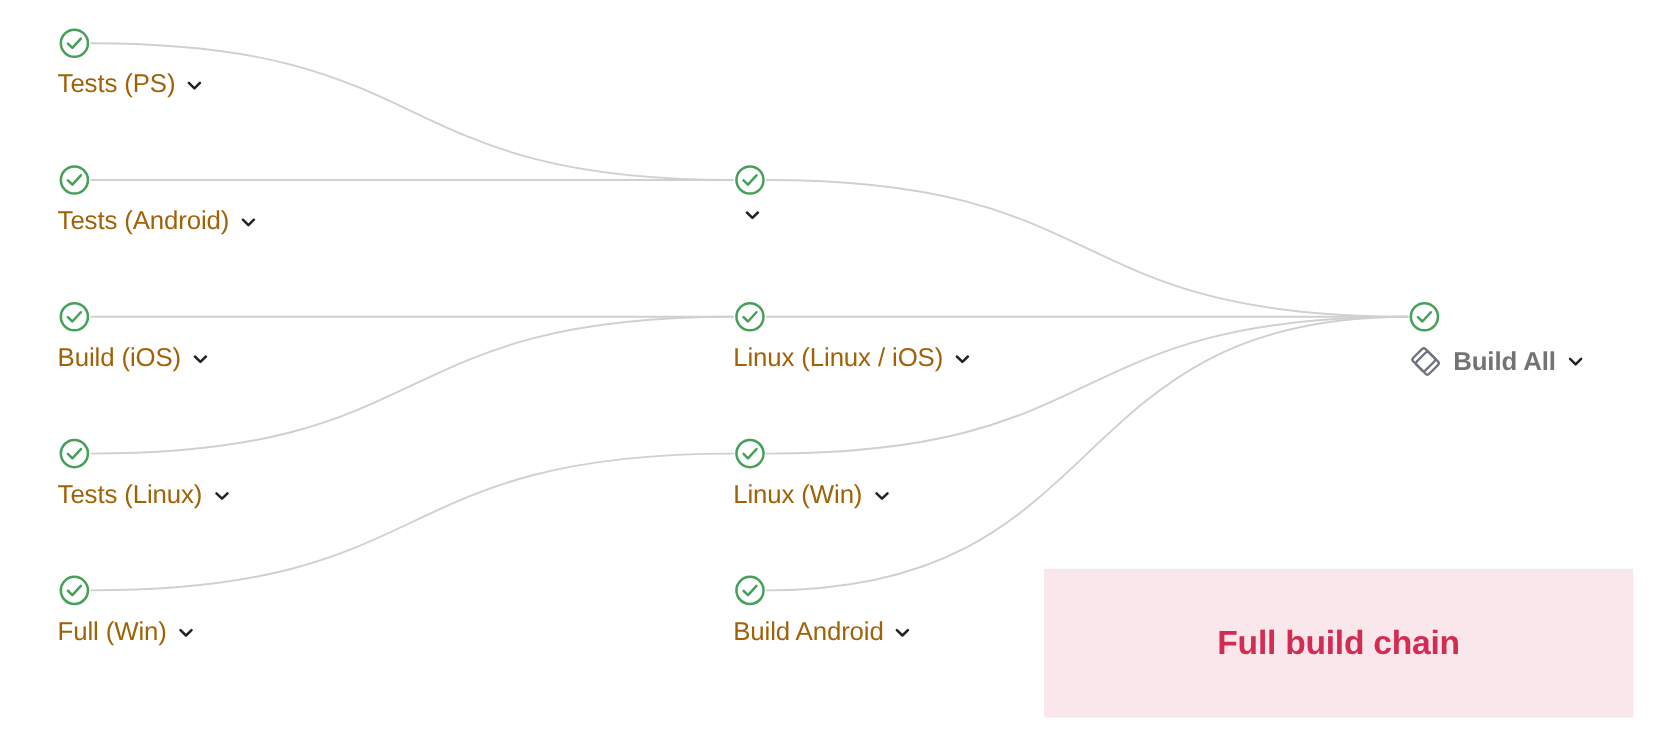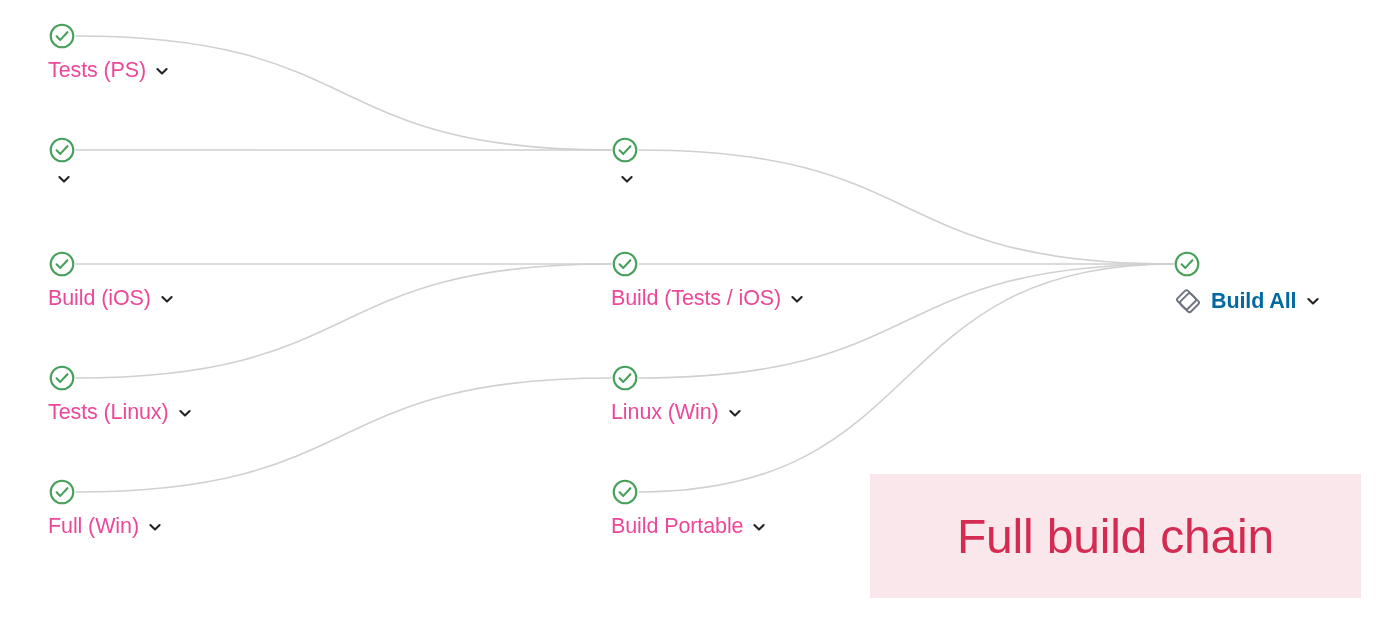--- a/index.html
+++ b/index.html
@@ -55,47 +55,47 @@
   .node-kind-icon {
     display: inline-block;
     width: 30px;
     height: 30px;
     margin-right: 8px;
     line-height: 0;
     flex: 0 0 auto;
   }
   .node-label {
     font-size: 21.5px;
-    color: #ec4899;
+    color: #a16207;
     letter-spacing: -0.1px;
   }
   .node-label.bold {
     font-weight: bold;
-    color: #0369a1;
+    color: #737373;
   }
   .caret {
     display: inline-block;
     margin-left: 9px;
     width: 14px;
     height: 14px;
     line-height: 0;
     flex: 0 0 auto;
   }
   .annotation-box {
     position: absolute;
     display: flex;
     align-items: center;
     justify-content: center;
     background: #f9e7eb;
   }
   .annotation-text {
-    font-size: 48px;
+    font-size: 28px;
     color: #d32b51;
     letter-spacing: -0.2px;
-    font-weight: normal;
+    font-weight: bold;
   }
 </style>
 </head>
 <body>
 
 <div id="canvas">
 
   <svg id="edges" viewBox="0 0 1380 620" width="1380" height="620">
       <path d="M 76 36 C 370.25 36, 316.75 150, 611 150" class="edge-path" stroke="#cfd0d2"></path>
       <path d="M 76 150 C 370.25 150, 316.75 150, 611 150" class="edge-path" stroke="#cfd0d2"></path>
@@ -120,20 +120,21 @@
               <path d="M2.4 5.1 L7 9.6 L11.6 5.1" fill="none" stroke="#212326" stroke-width="2.1" stroke-linecap="round" stroke-linejoin="round"></path>
             </svg></span>
         </div>
       </div>
       <div class="node" style="left: 48px; top: 136px;">
         <span class="node-dot"><svg width="28" height="28" viewBox="0 0 28 28">
             <circle cx="14" cy="14" r="11.3" fill="none" stroke="#46a05a" stroke-width="2.1"></circle>
             <path d="M8.6 14.3 L12.3 17.9 L19.4 10.2" fill="none" stroke="#46a05a" stroke-width="2.1" stroke-linecap="round" stroke-linejoin="round"></path>
           </svg></span>
         <div class="node-row">
+          <span class="node-label">Tests (Android)</span>
           <span class="caret"><svg width="14" height="14" viewBox="0 0 14 14">
               <path d="M2.4 5.1 L7 9.6 L11.6 5.1" fill="none" stroke="#212326" stroke-width="2.1" stroke-linecap="round" stroke-linejoin="round"></path>
             </svg></span>
         </div>
       </div>
       <div class="node" style="left: 48px; top: 250px;">
         <span class="node-dot"><svg width="28" height="28" viewBox="0 0 28 28">
             <circle cx="14" cy="14" r="11.3" fill="none" stroke="#46a05a" stroke-width="2.1"></circle>
             <path d="M8.6 14.3 L12.3 17.9 L19.4 10.2" fill="none" stroke="#46a05a" stroke-width="2.1" stroke-linecap="round" stroke-linejoin="round"></path>
           </svg></span>
@@ -178,21 +179,21 @@
               <path d="M2.4 5.1 L7 9.6 L11.6 5.1" fill="none" stroke="#212326" stroke-width="2.1" stroke-linecap="round" stroke-linejoin="round"></path>
             </svg></span>
         </div>
       </div>
       <div class="node" style="left: 611px; top: 250px;">
         <span class="node-dot"><svg width="28" height="28" viewBox="0 0 28 28">
             <circle cx="14" cy="14" r="11.3" fill="none" stroke="#46a05a" stroke-width="2.1"></circle>
             <path d="M8.6 14.3 L12.3 17.9 L19.4 10.2" fill="none" stroke="#46a05a" stroke-width="2.1" stroke-linecap="round" stroke-linejoin="round"></path>
           </svg></span>
         <div class="node-row">
-          <span class="node-label">Build (Tests / iOS)</span>
+          <span class="node-label">Linux (Linux / iOS)</span>
           <span class="caret"><svg width="14" height="14" viewBox="0 0 14 14">
               <path d="M2.4 5.1 L7 9.6 L11.6 5.1" fill="none" stroke="#212326" stroke-width="2.1" stroke-linecap="round" stroke-linejoin="round"></path>
             </svg></span>
         </div>
       </div>
       <div class="node" style="left: 611px; top: 364px;">
         <span class="node-dot"><svg width="28" height="28" viewBox="0 0 28 28">
             <circle cx="14" cy="14" r="11.3" fill="none" stroke="#46a05a" stroke-width="2.1"></circle>
             <path d="M8.6 14.3 L12.3 17.9 L19.4 10.2" fill="none" stroke="#46a05a" stroke-width="2.1" stroke-linecap="round" stroke-linejoin="round"></path>
           </svg></span>
@@ -202,21 +203,21 @@
               <path d="M2.4 5.1 L7 9.6 L11.6 5.1" fill="none" stroke="#212326" stroke-width="2.1" stroke-linecap="round" stroke-linejoin="round"></path>
             </svg></span>
         </div>
       </div>
       <div class="node" style="left: 611px; top: 478px;">
         <span class="node-dot"><svg width="28" height="28" viewBox="0 0 28 28">
             <circle cx="14" cy="14" r="11.3" fill="none" stroke="#46a05a" stroke-width="2.1"></circle>
             <path d="M8.6 14.3 L12.3 17.9 L19.4 10.2" fill="none" stroke="#46a05a" stroke-width="2.1" stroke-linecap="round" stroke-linejoin="round"></path>
           </svg></span>
         <div class="node-row">
-          <span class="node-label">Build Portable</span>
+          <span class="node-label">Build Android</span>
           <span class="caret"><svg width="14" height="14" viewBox="0 0 14 14">
               <path d="M2.4 5.1 L7 9.6 L11.6 5.1" fill="none" stroke="#212326" stroke-width="2.1" stroke-linecap="round" stroke-linejoin="round"></path>
             </svg></span>
         </div>
       </div>
       <div class="node" style="left: 1173px; top: 250px;">
         <span class="node-dot"><svg width="28" height="28" viewBox="0 0 28 28">
             <circle cx="14" cy="14" r="11.3" fill="none" stroke="#46a05a" stroke-width="2.1"></circle>
             <path d="M8.6 14.3 L12.3 17.9 L19.4 10.2" fill="none" stroke="#46a05a" stroke-width="2.1" stroke-linecap="round" stroke-linejoin="round"></path>
           </svg></span>

